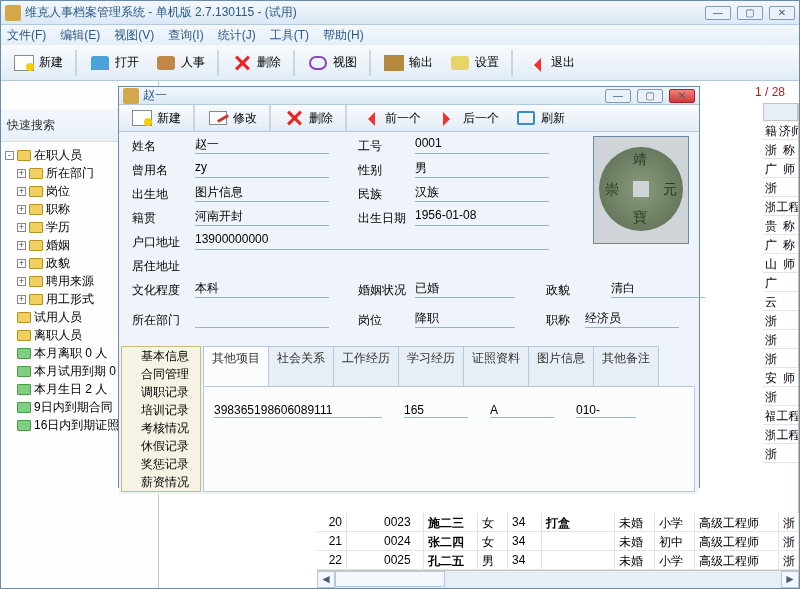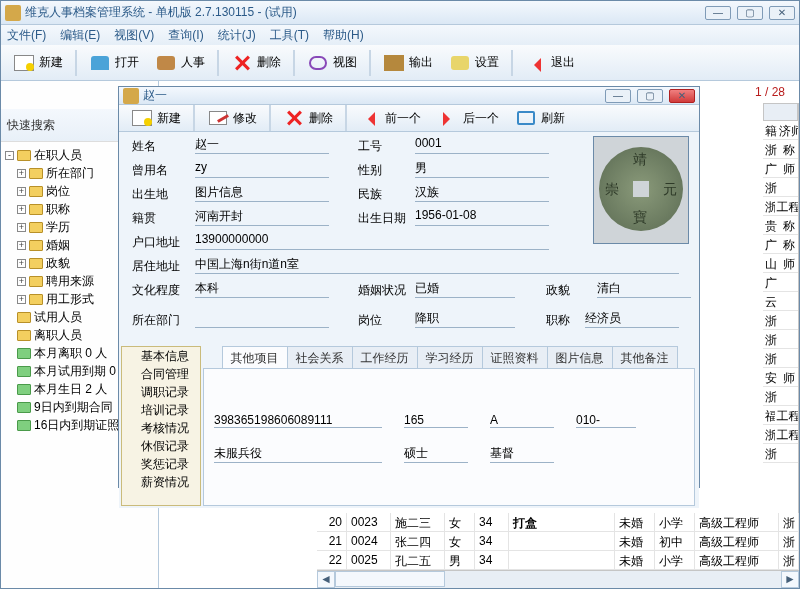--- a/index.html
+++ b/index.html
@@ -53,21 +53,21 @@
 .counter { position:absolute; top:4px; right:14px; color:#b91c1c; }
 .gridhead { position:absolute; top:22px; right:0; height:18px; width:36px; background:#e8eef5; border:1px solid #c5c5c5; display:flex; }
 .gridhead div{flex:1;border-right:1px solid #c5c5c5;}
 .gridbody { position:absolute; top:40px; right:0; width:36px; bottom:36px; background:#fff; border-right:1px solid #c5c5c5; overflow:hidden;}
 .gr { height:19px; border-bottom:1px solid #e4e4e4; display:flex; font-size:11px; }
 .gr div{ padding:2px 2px; white-space:nowrap; overflow:hidden; }
 
 .bottomrows { position:absolute; left:158px; right:0; bottom:18px; background:#fff; }
 .brow { height:19px; display:flex; border-bottom:1px solid #e4e4e4; font-size:11px; }
 .brow div { border-right:1px solid #e4e4e4; padding:2px 4px; white-space:nowrap; overflow:hidden; }
-.c-n{width:30px;text-align:right;} .c-id{width:44px;} .c-nm{width:54px;} .c-sx{width:30px;} .c-ag{width:34px;} .c-sp{flex:1;font-weight:bold;} .c-ms{width:40px;} .c-ed{width:40px;} .c-ti{width:84px;} .c-px{width:20px;}
+.c-n{width:30px;text-align:right;} .c-id{width:44px;margin-left:33px;} .c-nm{width:54px;font-weight:bold;} .c-sx{width:30px;} .c-ag{width:34px;} .c-sp{flex:1;font-weight:bold;} .c-ms{width:40px;} .c-ed{width:40px;} .c-ti{width:84px;} .c-px{width:20px;}
 
 .hscroll { position:absolute; left:158px; right:0; bottom:0; height:18px; background:#eef4fa; border-top:1px solid #c5c5c5; display:flex; }
 .hscroll .ar{width:18px;border:1px solid #b5c9dc;background:#f4f8fd;text-align:center;line-height:14px;color:#46607a;}
 .hscroll .tr{flex:1;background:#e8eef5;position:relative;}
 .hscroll .th{position:absolute;left:0;top:0;height:16px;width:110px;background:#f4f8fd;border:1px solid #b5c9dc;}
 
 
 .detailwin { position:absolute; left:118px; top:86px; width:582px; height:402px; }
 .detailwin .titlebar { background:linear-gradient(#f4f8fd,#dbe8f5); }
 .dw-close { background:linear-gradient(#f08080,#d03a3a); border-color:#b02020; }
@@ -81,24 +81,24 @@
 .coin::after{content:"";position:absolute;left:34px;top:34px;width:16px;height:16px;background:#cfd4d8;}
 .coin span{position:absolute;font-size:14px;}
 .c1{top:4px;left:34px;} .c2{right:6px;top:34px;} .c3{bottom:4px;left:34px;} .c4{left:6px;top:34px;}
 
 .tabs-area { flex:1; display:flex; }
 .sidelist { width:80px; background:#f7f3e4; border:1px solid #cabb7b; margin:2px; overflow:hidden; }
 .sli { display:flex; align-items:center; height:18px; gap:3px; padding-left:3px; }
 .sli .fld{width:13px;height:10px;}
 
 .tabpanel { flex:1; margin:2px 4px 2px 0; display:flex; flex-direction:column; }
-.tabstrip { height:22px; display:flex;justify-content:center; }
+.tabstrip { height:40px; display:flex; }
 .tab { padding:3px 8px; background:#e8eef5; border:1px solid #b5c9dc; border-bottom:none; margin-right:-1px; color:#333; }
 .tab.active { background:#fbfcfe; position:relative; z-index:1; }
-.tabbody { flex:1; background:#fbfcfe; border:1px solid #b5c9dc; padding:40px 10px; position:relative; }
+.tabbody { flex:1; background:#fbfcfe; border:1px solid #b5c9dc; padding:12px 10px; position:relative; }
 .tbr { display:flex; height:22px; align-items:center; }
 .tbv { border-bottom:1px solid #9cb2c7; margin-right:22px; min-width:60px; }
 </style>
 </head>
 <body>
 
 <div class="win" style="position:absolute;inset:0;">
   <div class="titlebar">
     <div class="ico"></div>
     <div class="t">维克人事档案管理系统 - 单机版 2.7.130115 - (试用)</div>
@@ -439,28 +439,27 @@
 
       <div class="flbl" style="left:6px;top:78px">籍贯</div>
       <div class="fval" style="left:76px;top:76px;width:134px">河南开封</div>
       <div class="flbl" style="left:232px;top:78px">出生日期</div>
       <div class="fval" style="left:296px;top:76px;width:134px">1956-01-08</div>
 
       <div class="flbl" style="left:6px;top:102px">户口地址</div>
       <div class="fval" style="left:76px;top:100px;width:354px">13900000000</div>
 
       <div class="flbl" style="left:6px;top:126px">居住地址</div>
-      <div class="fval" style="left:76px;top:124px;width:484px">中国上海n街n道n室</div>
 
       <div class="flbl" style="left:6px;top:150px">文化程度</div>
       <div class="fval" style="left:76px;top:148px;width:134px">本科</div>
       <div class="flbl" style="left:232px;top:150px">婚姻状况</div>
       <div class="fval" style="left:296px;top:148px;width:100px">已婚</div>
       <div class="flbl" style="left:420px;top:150px">政貌</div>
-      <div class="fval" style="left:478px;top:148px;width:94px">清白</div>
+      <div class="fval" style="left:492px;top:148px;width:94px">清白</div>
 
       <div class="flbl" style="left:6px;top:180px">所在部门</div>
       <div class="fval" style="left:76px;top:178px;width:134px"></div>
       <div class="flbl" style="left:232px;top:180px">岗位</div>
       <div class="fval" style="left:296px;top:178px;width:100px">降职</div>
       <div class="flbl" style="left:420px;top:180px">职称</div>
       <div class="fval" style="left:466px;top:178px;width:94px">经济员</div>
     </div>
 
     <div class="tabs-area">
@@ -508,22 +507,17 @@
             <div class="tab">图片信息</div>
             <div class="tab">其他备注</div>
           </div>
         <div class="tabbody">
           <div class="tbr">
             <div class="tbv" style="width:168px">398365198606089111</div>
             <div class="tbv" style="width:64px">165</div>
             <div class="tbv" style="width:64px">A</div>
             <div class="tbv" style="width:40px;margin-right:0">010-</div>
           </div>
-          <div class="tbr" style="margin-top:12px">
-            <div class="tbv" style="width:168px">未服兵役</div>
-            <div class="tbv" style="width:64px">硕士</div>
-            <div class="tbv" style="width:64px;margin-right:0">基督</div>
-          </div>
         </div>
       </div>
     </div>
   </div>
 </div>
 
 </body></html>

